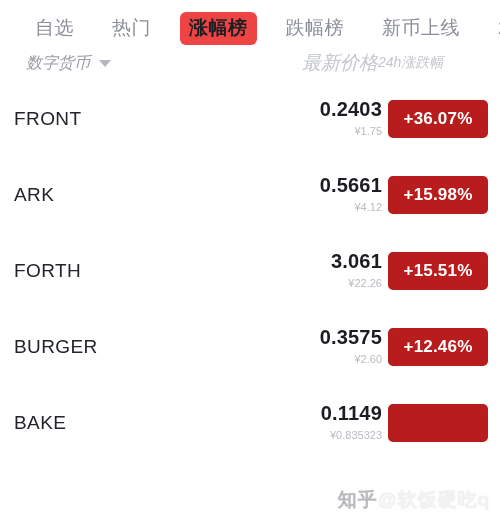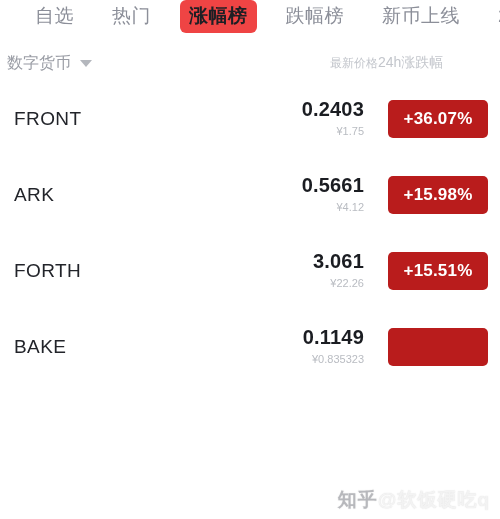--- a/index.html
+++ b/index.html
@@ -11,21 +11,21 @@
     height: 519px;
     background: #ffffff;
     font-family: "Liberation Sans", "DejaVu Sans", sans-serif;
     overflow: hidden;
     position: relative;
   }
 
   
   .tabbar {
     display: flex;
-    align-items: flex-start;
+    align-items: flex-end;
     height: 45px;
     padding-left: 26px;
     box-sizing: border-box;
     white-space: nowrap;
     overflow: hidden;
   }
   .tab {
     font-size: 19px;
     color: #8c8f99;
     letter-spacing: 0.5px;
@@ -40,41 +40,42 @@
     font-weight: bold;
     background: #ef4444;
   }
   .tab:last-child { margin-right: 0; }
 
   
   .colheader {
     display: flex;
     align-items: center;
     height: 36px;
-    padding: 0 12px 0 7px;
+    padding: 0 12px 0 26px;
     box-sizing: border-box;
     position: relative;
+    font-style: italic;
   }
   .col-sym {
     display: flex;
     align-items: center;
     font-size: 16px;
     color: #9a9da5;
     flex: 1 1 auto;
   }
   .caret {
     display: inline-block;
     width: 0; height: 0;
     margin-left: 9px;
     border-left: 6px solid transparent;
     border-right: 6px solid transparent;
     border-top: 7px solid #b4b7bd;
   }
   .col-price {
-    font-size: 12px;
+    font-size: 19px;
     color: #c3c6cc;
     width: 110px;
     text-align: right;
     flex: 0 0 auto;
   }
   .col-chg {
     font-size: 14px;
     color: #c3c6cc;
     width: 108px;
     text-align: left;
@@ -96,21 +97,21 @@
   .sym {
     font-size: 19px;
     color: #22242a;
     letter-spacing: 0.4px;
     flex: 1 1 auto;
   }
   .price-cell {
     width: 110px;
     flex: 0 0 auto;
     text-align: right;
-    padding-right: 24px;
+    padding-right: 6px;
     box-sizing: border-box;
   }
   .price {
     font-size: 20px;
     font-weight: bold;
     color: #1b1d22;
     line-height: 1.18;
     letter-spacing: 0.2px;
   }
   .price-cny {
@@ -194,20 +195,28 @@
     </div>
     <div class="row">
       <div class="sym">FORTH</div>
       <div class="price-cell">
         <div class="price">3.061</div>
         <div class="price-cny">¥22.26</div>
       </div>
       <div class="chg-badge">+15.51%</div>
     </div>
     <div class="row">
+      <div class="sym">BURGER</div>
+      <div class="price-cell">
+        <div class="price">0.3575</div>
+        <div class="price-cny">¥2.60</div>
+      </div>
+      <div class="chg-badge">+12.46%</div>
+    </div>
+    <div class="row">
       <div class="sym">BAKE</div>
       <div class="price-cell">
         <div class="price">0.1149</div>
         <div class="price-cny">¥0.835323</div>
       </div>
       <div class="chg-badge"></div>
     </div>
   </div>
 
 <div class="watermark">

